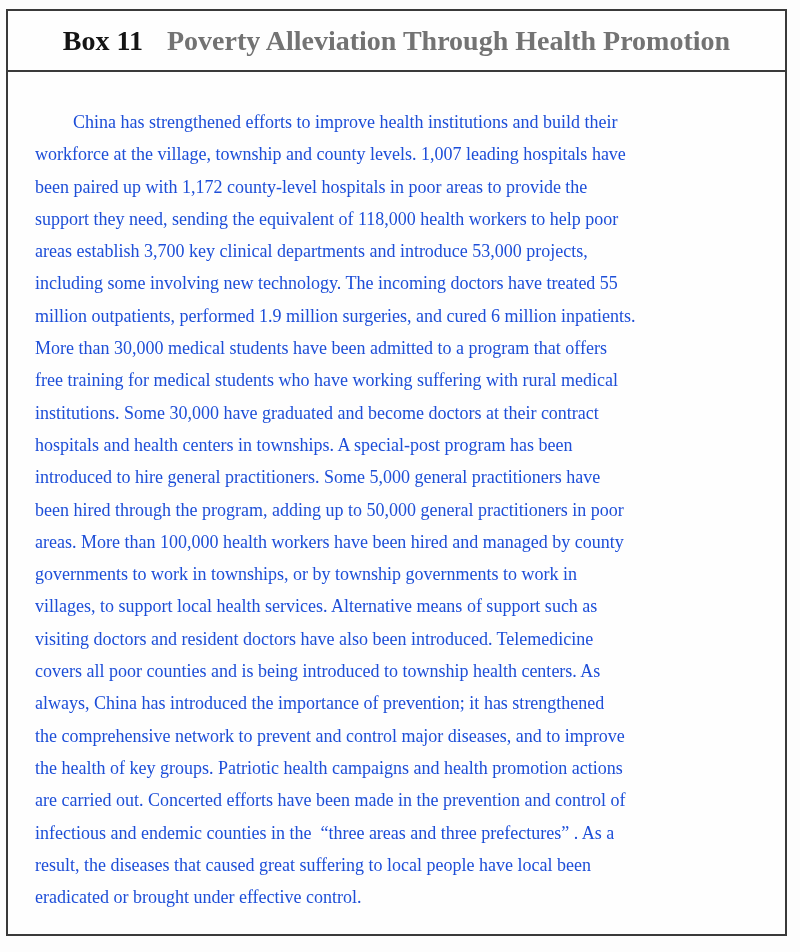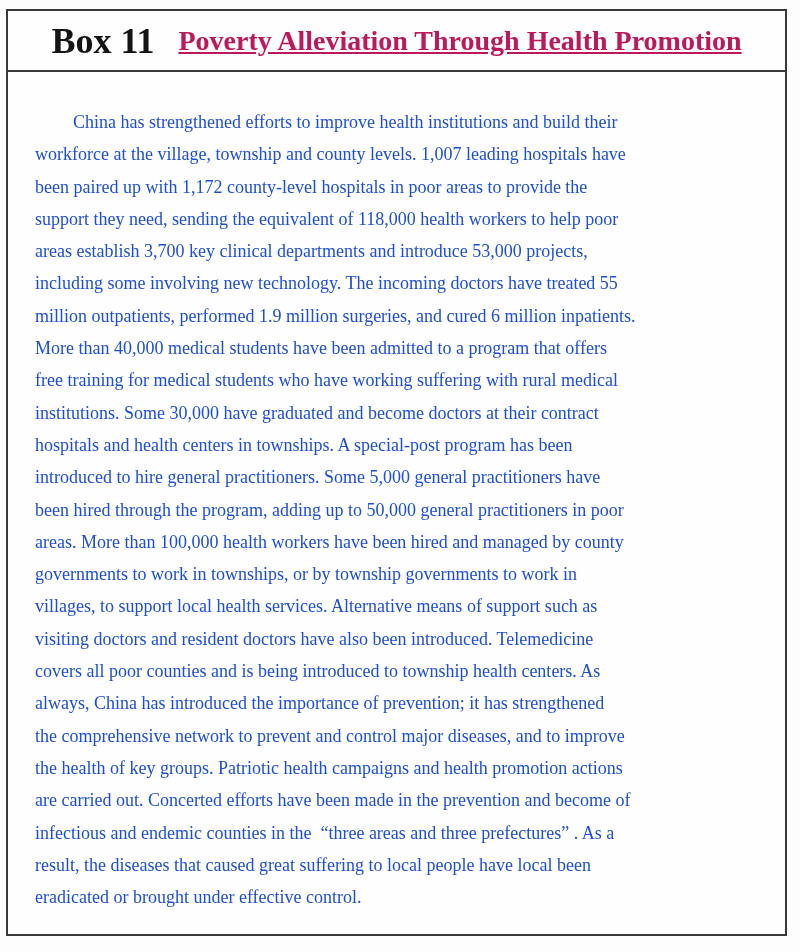--- a/index.html
+++ b/index.html
@@ -30,31 +30,30 @@
   .box-header {
     height: 61px;
     border-bottom: 2px solid #3a3a3a;
     display: flex;
     align-items: center;
     justify-content: center;
     box-sizing: border-box;
   }
   .box-label {
     font-weight: bold;
-    font-size: 36px;
+    font-size: 28px;
     color: #141414;
     margin-right: 24px;
     white-space: pre;
   }
   .box-title {
     font-weight: bold;
     font-size: 28px;
-    color: #be185d;
+    color: #737373;
     white-space: pre;
-    text-decoration: underline;
   }
   .box-body {
     padding: 34px 14px 0 15px;
   }
   .line {
     font-size: 18px;
     line-height: 32.3px;
     color: #1d4ed8;
     white-space: pre;
     overflow: hidden;
@@ -74,33 +73,33 @@
       <span class="box-title">Poverty Alleviation Through Health Promotion</span>
     </div>
     <div class="box-body">
         <div class="line">China has strengthened efforts to improve health institutions and build their</div>
         <div class="line">workforce at the village, township and county levels. 1,007 leading hospitals have</div>
         <div class="line">been paired up with 1,172 county-level hospitals in poor areas to provide the</div>
         <div class="line">support they need, sending the equivalent of 118,000 health workers to help poor</div>
         <div class="line">areas establish 3,700 key clinical departments and introduce 53,000 projects,</div>
         <div class="line">including some involving new technology. The incoming doctors have treated 55</div>
         <div class="line">million outpatients, performed 1.9 million surgeries, and cured 6 million inpatients.</div>
-        <div class="line">More than 40,000 medical students have been admitted to a program that offers</div>
+        <div class="line">More than 30,000 medical students have been admitted to a program that offers</div>
         <div class="line">free training for medical students who have working suffering with rural medical</div>
         <div class="line">institutions. Some 30,000 have graduated and become doctors at their contract</div>
         <div class="line">hospitals and health centers in townships. A special-post program has been</div>
         <div class="line">introduced to hire general practitioners. Some 5,000 general practitioners have</div>
         <div class="line">been hired through the program, adding up to 50,000 general practitioners in poor</div>
         <div class="line">areas. More than 100,000 health workers have been hired and managed by county</div>
         <div class="line">governments to work in townships, or by township governments to work in</div>
         <div class="line">villages, to support local health services. Alternative means of support such as</div>
         <div class="line">visiting doctors and resident doctors have also been introduced. Telemedicine</div>
         <div class="line">covers all poor counties and is being introduced to township health centers. As</div>
         <div class="line">always, China has introduced the importance of prevention; it has strengthened</div>
         <div class="line">the comprehensive network to prevent and control major diseases, and to improve</div>
         <div class="line">the health of key groups. Patriotic health campaigns and health promotion actions</div>
-        <div class="line">are carried out. Concerted efforts have been made in the prevention and become of</div>
+        <div class="line">are carried out. Concerted efforts have been made in the prevention and control of</div>
         <div class="line">infectious and endemic counties in the  “three areas and three prefectures” . As a</div>
         <div class="line">result, the diseases that caused great suffering to local people have local been</div>
         <div class="line">eradicated or brought under effective control.</div>
       </div>
   </div>
 </div>
 
 </body></html>

